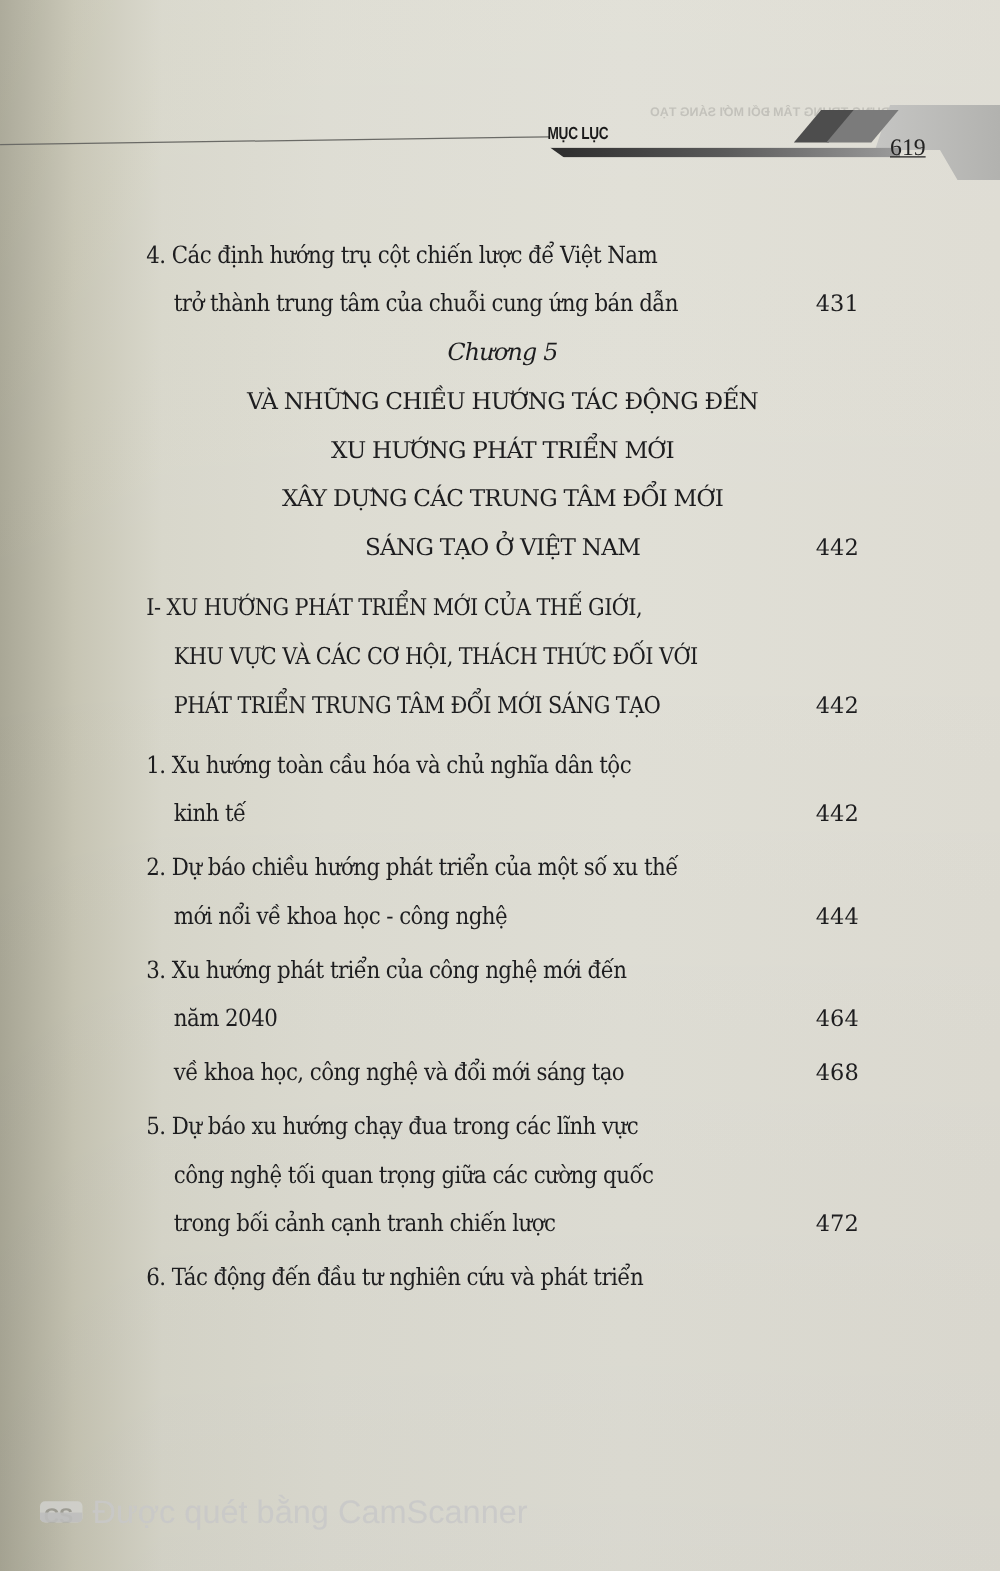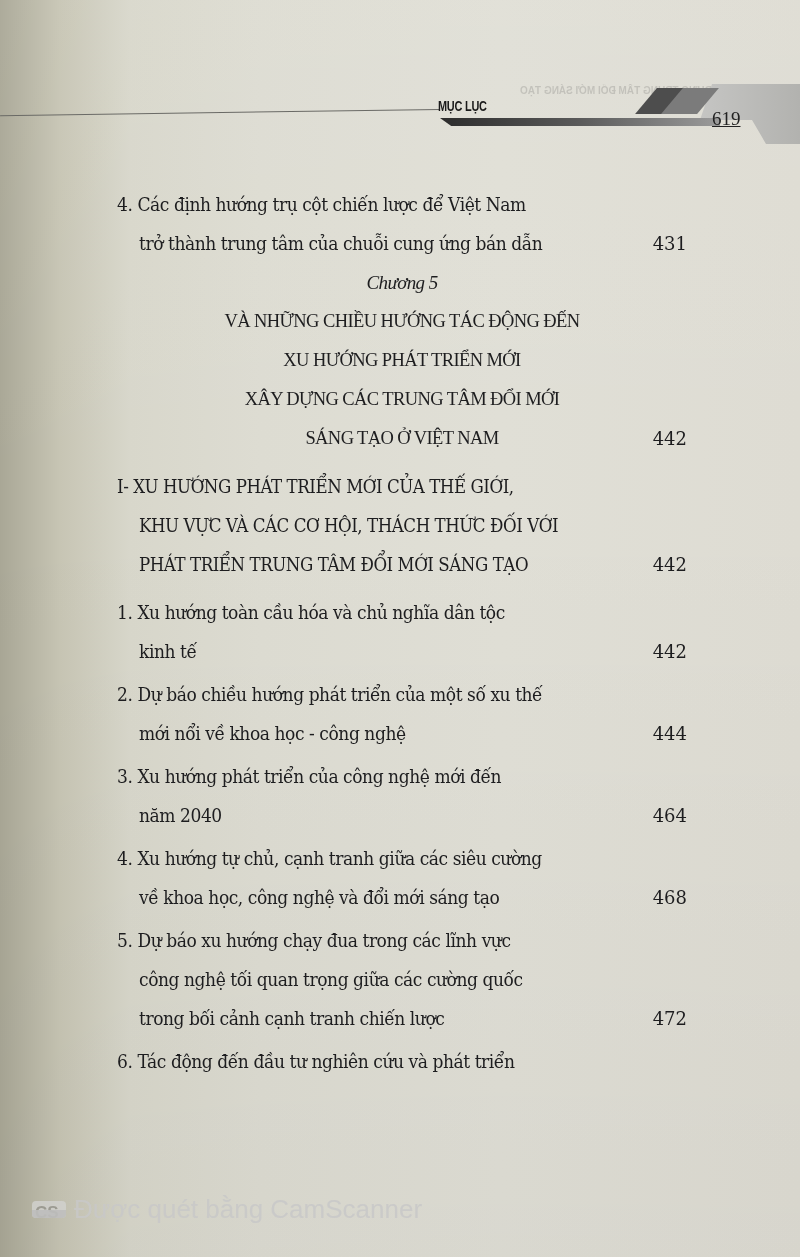--- a/index.html
+++ b/index.html
@@ -138,21 +138,20 @@
       right: 0;
       top: 0;
       font-size: 18px;
     }
     .toc-line.center .text {
       left: 0;
       width: 100%;
       text-align: center;
       transform: none;
       letter-spacing: -0.6px;
-      font-family: Liberation Serif, serif;
     }
     .toc-line.chapter .text {
       font-style: italic;
       font-size: 19px;
     }
     .toc-line.upper .text {
       font-size: 18.5px;
     }
     .gap { height: 4px; }
     .gap-lg { height: 9px; }
@@ -273,23 +272,20 @@
 
   <div class="toc-line">
     <span class="text">3. Xu hướng phát triển của công nghệ mới đến</span>
   </div>
   <div class="toc-line indent">
     <span class="text">năm 2040</span>
     <span class="page">464</span>
   </div>
   <div class="gap"></div>
 
-  <div class="toc-line">
-    <span class="text">4. Xu hướng tự chủ, cạnh tranh giữa các siêu cường</span>
-  </div>
   <div class="toc-line indent">
     <span class="text">về khoa học, công nghệ và đổi mới sáng tạo</span>
     <span class="page">468</span>
   </div>
   <div class="gap"></div>
 
   <div class="toc-line">
     <span class="text">5. Dự báo xu hướng chạy đua trong các lĩnh vực</span>
   </div>
   <div class="toc-line indent">

